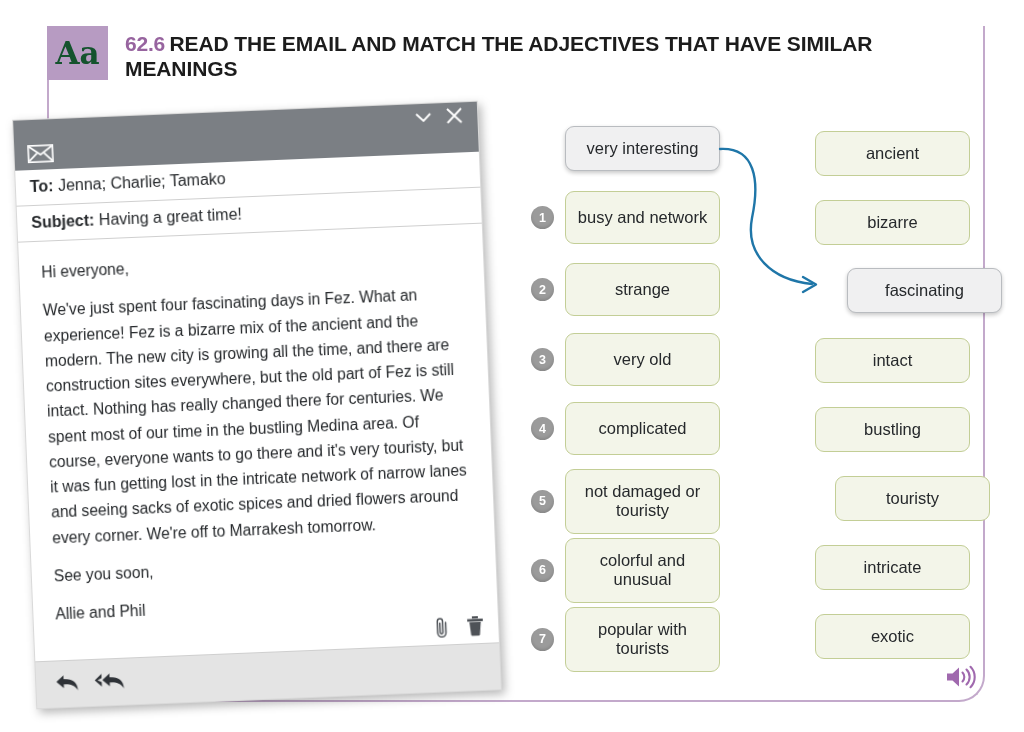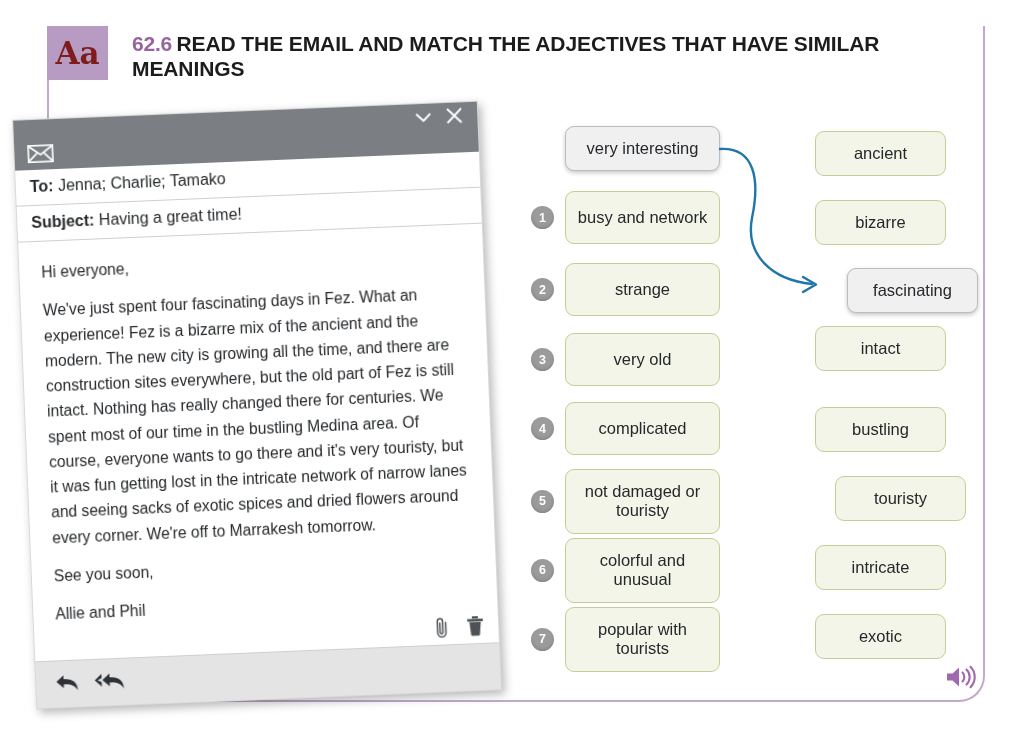--- a/index.html
+++ b/index.html
@@ -38,35 +38,34 @@
     top: 26px;
     width: 880px;
     height: 74px;
     display: flex;
     align-items: flex-start;
   }
   .hdr-badge {
     width: 61px;
     height: 54px;
     background: #b79bc2;
-    color: #7f1d1d;
+    color: #14532d;
     font-family: "DejaVu Serif", serif;
     font-size: 31px;
     font-weight: 700;
     display: flex;
     align-items: center;
     justify-content: center;
     flex: 0 0 auto;
     letter-spacing: 0px;
   }
   .hdr-text {
     padding-left: 17px;
     padding-top: 6px;
     line-height: 1.17;
-    margin-left: 7px;
   }
   .hdr-num {
     color: #97649f;
     font-size: 21px;
     font-weight: 700;
     letter-spacing: -0.2px;
   }
   .hdr-title {
     color: #1c1c1c;
     font-size: 21px;
@@ -204,21 +203,21 @@
     line-height: 1.18;
     box-sizing: border-box;
     padding: 12px 6px;
   }
   .wbox.tall { min-height: 53px; }
   .wbox.hl {
     background: #f0f0f1;
     border: 1.4px solid #b9bcc0;
     box-shadow: 0 2px 4px rgba(0,0,0,0.22);
   }
-  .col-right .wbox { width: 131px; }
+  .col-right .wbox { width: 155px; }
 
   
   .connector {
     position: absolute;
     left: 700px;
     top: 120px;
     width: 140px;
     height: 190px;
     pointer-events: none;
   }
@@ -366,21 +365,21 @@
   <div class="col-right">
     <div class="mrow" style="top:131px;">
       <div class="wbox">ancient</div>
     </div>
     <div class="mrow" style="top:200px;">
       <div class="wbox">bizarre</div>
     </div>
     <div class="mrow" style="top:268px;margin-left:32px;">
       <div class="wbox hl">fascinating</div>
     </div>
-    <div class="mrow" style="top:326px;border-radius:9px;">
+    <div class="mrow" style="top:338px;border-radius:9px;">
       <div class="wbox">intact</div>
     </div>
     <div class="mrow" style="top:407px;">
       <div class="wbox">bustling</div>
     </div>
     <div class="mrow" style="top:476px;margin-left:20px;">
       <div class="wbox">touristy</div>
     </div>
     <div class="mrow" style="top:545px;">
       <div class="wbox">intricate</div>

